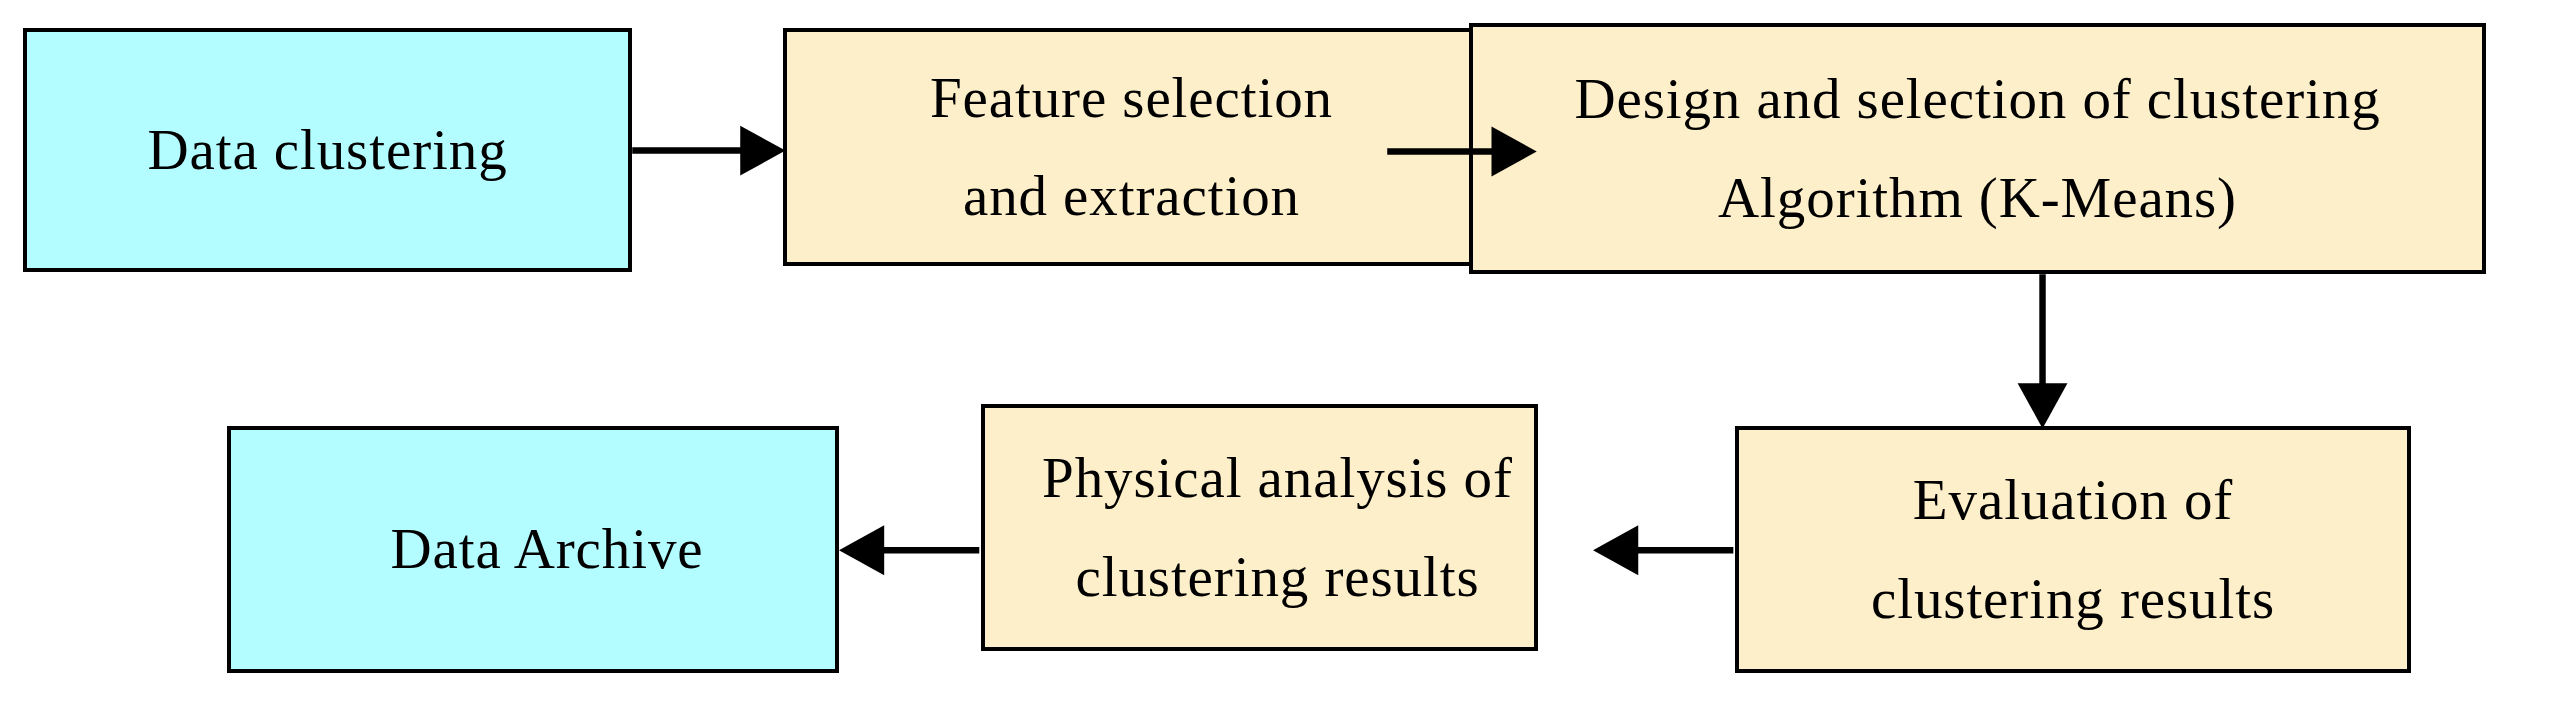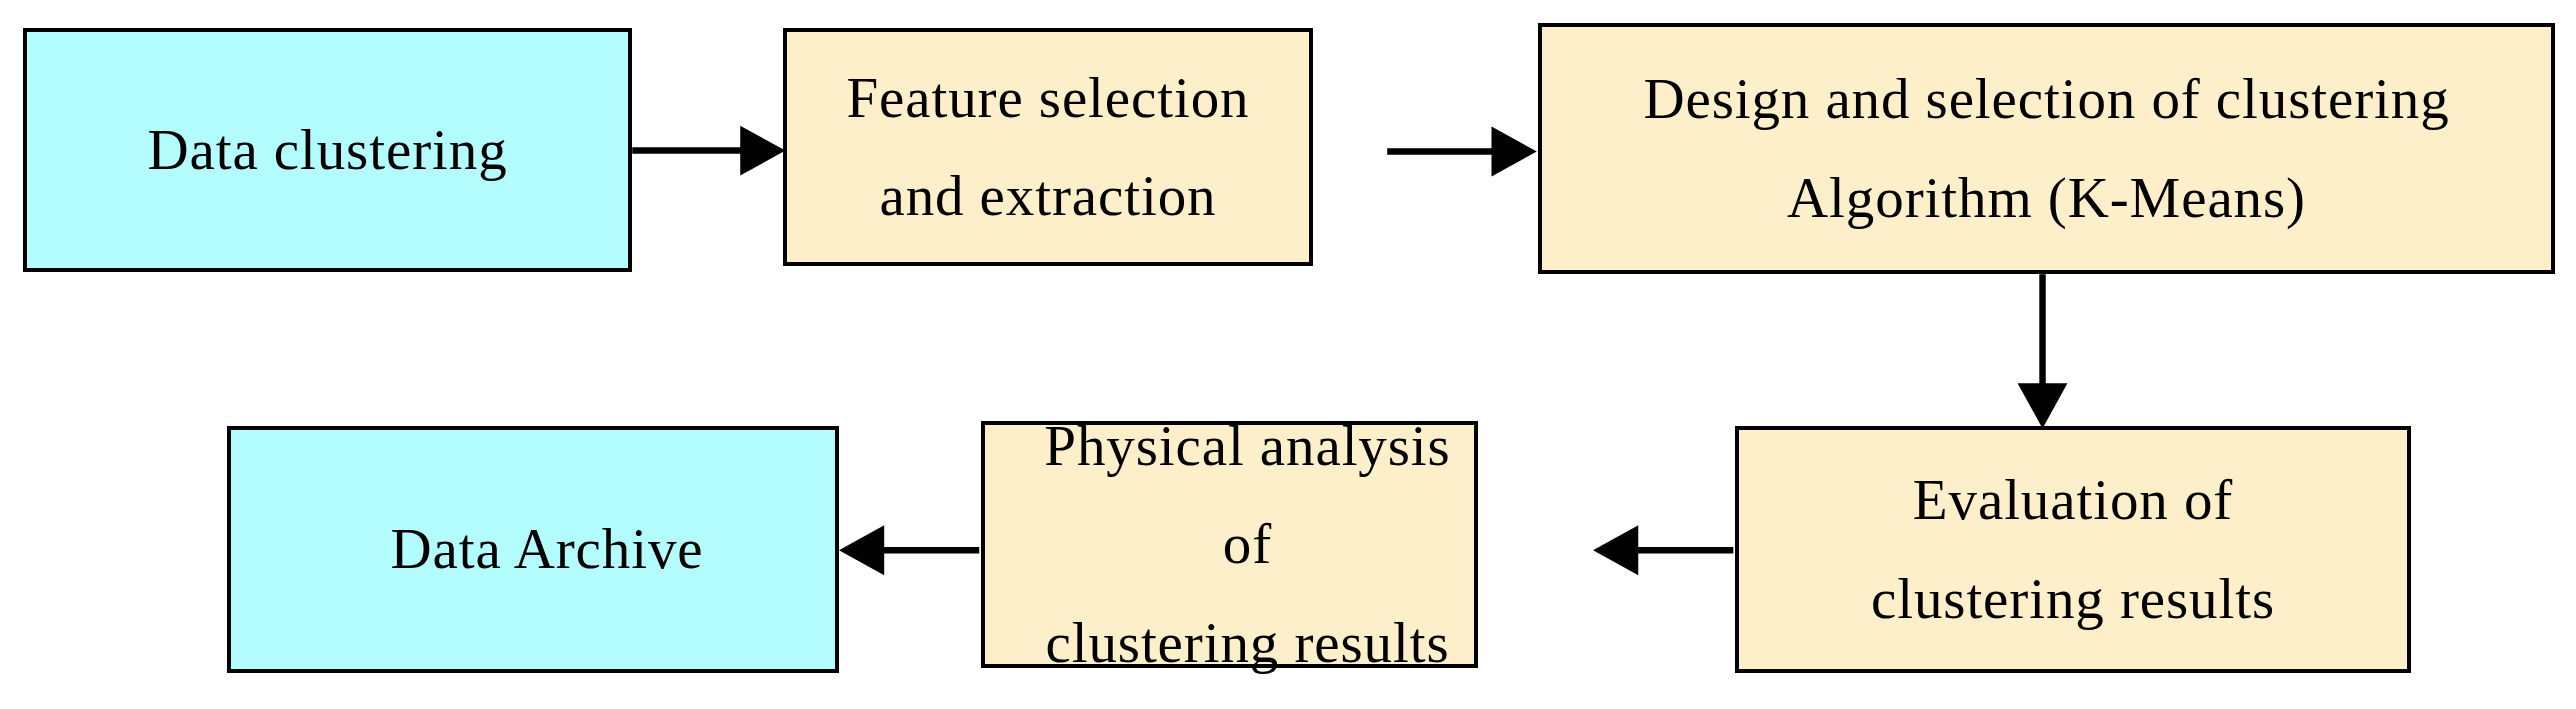--- a/index.html
+++ b/index.html
@@ -26,24 +26,24 @@
   }
   .node .label {
     font-size: 57px;
     line-height: 1.72;
     color: #000000;
     white-space: pre-line;
     letter-spacing: 0.9px;
   }
   
   .n-data-preparation   { left: 23px;   top: 28px;  width: 609px;  height: 244px; }
-  .n-feature-selection  { left: 783px;  top: 28px;  width: 530px;  height: 238px; }
-  .n-algorithm-design   { left: 1538px; top: 23px;  width: 1017px; height: 251px; }
+  .n-feature-selection  { left: 783px;  top: 28px;  width: 697px;  height: 238px; }
+  .n-algorithm-design   { left: 1469px; top: 23px;  width: 1017px; height: 251px; }
   .n-evaluation         { left: 1735px; top: 426px; width: 676px;  height: 247px; }
-  .n-physical-analysis  { left: 981px; top: 421px; width: 497px;  height: 247px; padding-left: 36px; }
+  .n-physical-analysis  { left: 981px; top: 404px; width: 557px;  height: 247px; padding-left: 36px; }
   .n-data-archive       { left: 227px;  top: 426px; width: 612px;  height: 247px; }
 
   .edges-layer {
     position: absolute;
     left: 0; top: 0;
     width: 2576px;
     height: 710px;
     pointer-events: none;
   }
   .edges-layer line {

